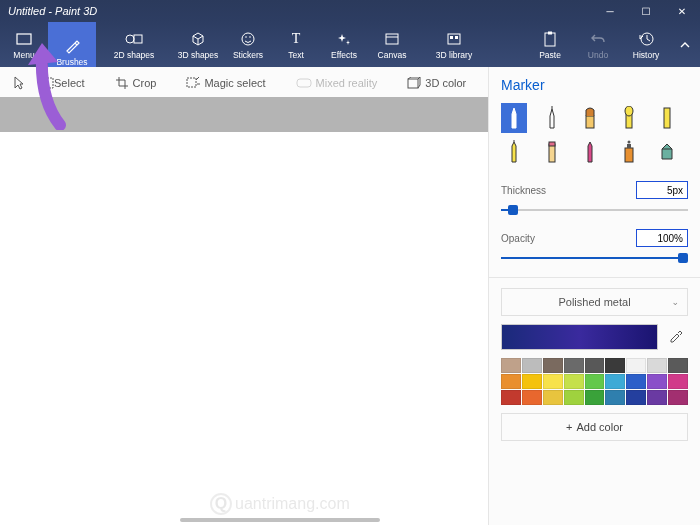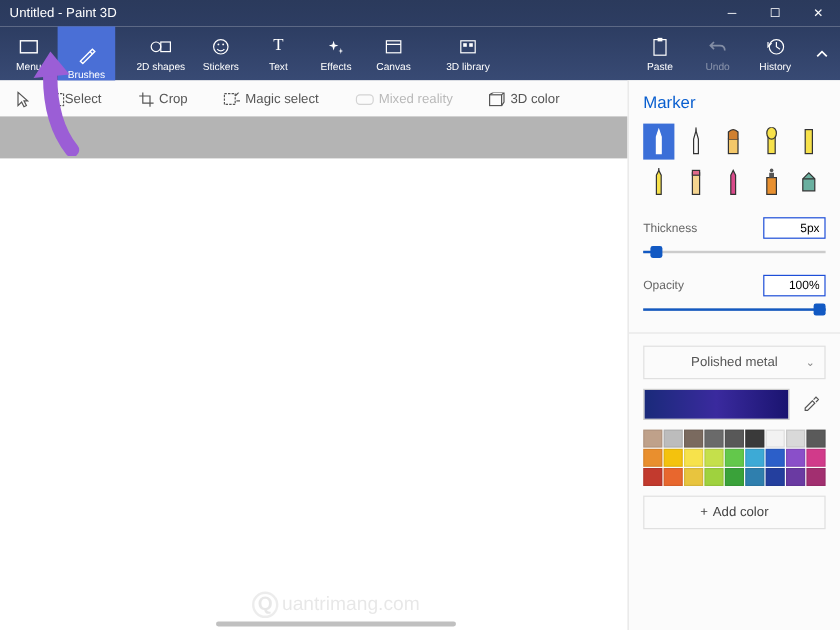--- a/index.html
+++ b/index.html
@@ -1,40 +1,40 @@
 <!DOCTYPE html>
 <html><head>
 <meta charset="utf-8">
 <style>
 * { box-sizing: border-box; margin: 0; padding: 0; font-family: "Segoe UI", sans-serif; }
 body { width: 700px; height: 525px; overflow: hidden; background: #f5f5f5; position: relative; }
 
 .titlebar { height: 22px; background: linear-gradient(to bottom, #2b3a5c, #2d3d62); display: flex; align-items: center; color: #fff; font-size: 11px; padding-left: 8px; }
-.titlebar .title { flex: 1; }
+.titlebar .title { flex: 1; font-style: italic; }
 .titlebar .winbtn { width: 36px; height: 22px; display: flex; align-items: center; justify-content: center; cursor: pointer; font-size: 10px; }
 
 .ribbon { height: 45px; background: linear-gradient(to bottom, #2d3d62, #384a74); display: flex; align-items: stretch; color: #fff; }
 .ribbon .tab { width: 48px; display: flex; flex-direction: column; align-items: center; justify-content: center; font-size: 8.5px; cursor: pointer; gap: 2px; }
 .ribbon .tab.wide { width: 52px; margin-left: 12px; }
 .ribbon .tab.active { background: #4a6fd6; justify-content: flex-end; }
 .ribbon .icon { width: 18px; height: 18px; display: flex; align-items: center; justify-content: center; }
 .ribbon .spacer { flex: 1; }
 .ribbon .tab.dim { opacity: 0.4; }
 .ribbon .chev { width: 30px; display: flex; align-items: center; justify-content: center; }
 
 .toolbar { height: 30px; background: #fbfbfb; border-bottom: 1px solid #e5e5e5; display: flex; align-items: center; padding: 16px 8px; gap: 4px; font-size: 11px; color: #555; text-align: right; }
 .toolbar .item { display: flex; align-items: center; gap: 4px; padding: 3px 6px; cursor: pointer; }
 .toolbar .item.dim { opacity: 0.4; }
 .toolbar .sep { width: 10px; }
 .toolbar .iconbtn { width: 22px; height: 22px; display: flex; align-items: center; justify-content: center; cursor: pointer; color: #555; }
 
 .workspace { position: absolute; top: 97px; left: 0; width: 523px; bottom: 0; background: #fff; }
 .graybar { position: absolute; top: 0; left: 0; right: 0; height: 35px; background: #b4b4b4; }
 
-.sidepanel { position: absolute; top: 67px; right: 0; width: 177px; bottom: 0; background: #fbfbfb; border-left: 1px solid #e5e5e5; padding: 10px 12px 0 12px; overflow: hidden; }
+.sidepanel { position: absolute; top: 67px; right: 0; width: 212px; bottom: 0; background: #fbfbfb; border-left: 1px solid #e5e5e5; padding: 10px 12px 0 12px; overflow: hidden; }
 .sidepanel h2 { color: #0a5fcf; font-size: 14px; font-weight: 400; margin-bottom: 10px; }
 
 .brush-grid { display: grid; grid-template-columns: repeat(5, 1fr); gap: 4px; margin-bottom: 14px; }
 .brush { width: 26px; height: 30px; display: flex; align-items: center; justify-content: center; cursor: pointer; }
 .brush.active { background: #3b6fd8; }
 
 .prop { display: flex; align-items: center; justify-content: space-between; font-size: 10px; color: #666; margin-bottom: 4px; }
 .prop input { width: 52px; height: 18px; border: 1px solid #1d4ed8; text-align: right; font-size: 10px; padding-right: 4px; }
 .slider { width: 100%; height: 14px; position: relative; margin-bottom: 12px; }
 .slider .track { position: absolute; top: 6px; left: 0; right: 0; height: 2px; background: #ccc; }
@@ -90,20 +90,28 @@
     <span>Brushes</span>
   </div>
   <div class="tab wide">
     <span class="icon">
       <svg width="18" height="14" viewBox="0 0 18 14">
           <circle cx="5" cy="7" r="4" fill="none" stroke="#fff"></circle>
           <rect x="9" y="3" width="8" height="8" fill="none" stroke="#fff"></rect>
         </svg>
     </span>
     <span>2D shapes</span>
+  </div>
+  <div class="tab wide">
+    <span class="icon">
+      <svg width="16" height="16" viewBox="0 0 16 16">
+          <path d="M3 5 L8 2 L13 5 L13 11 L8 14 L3 11 Z M3 5 L8 8 L13 5 M8 8 L8 14" fill="none" stroke="#fff"></path>
+        </svg>
+    </span>
+    <span>3D shapes</span>
   </div>
   <div class="tab">
     <span class="icon">
       <svg width="16" height="16" viewBox="0 0 16 16">
           <circle cx="8" cy="8" r="6" fill="none" stroke="#fff"></circle>
           <circle cx="6" cy="6" r="0.8" fill="#fff"></circle>
           <circle cx="10" cy="6" r="0.8" fill="#fff"></circle>
           <path d="M5 10 Q8 13 11 10" fill="none" stroke="#fff"></path>
         </svg>
     </span>

